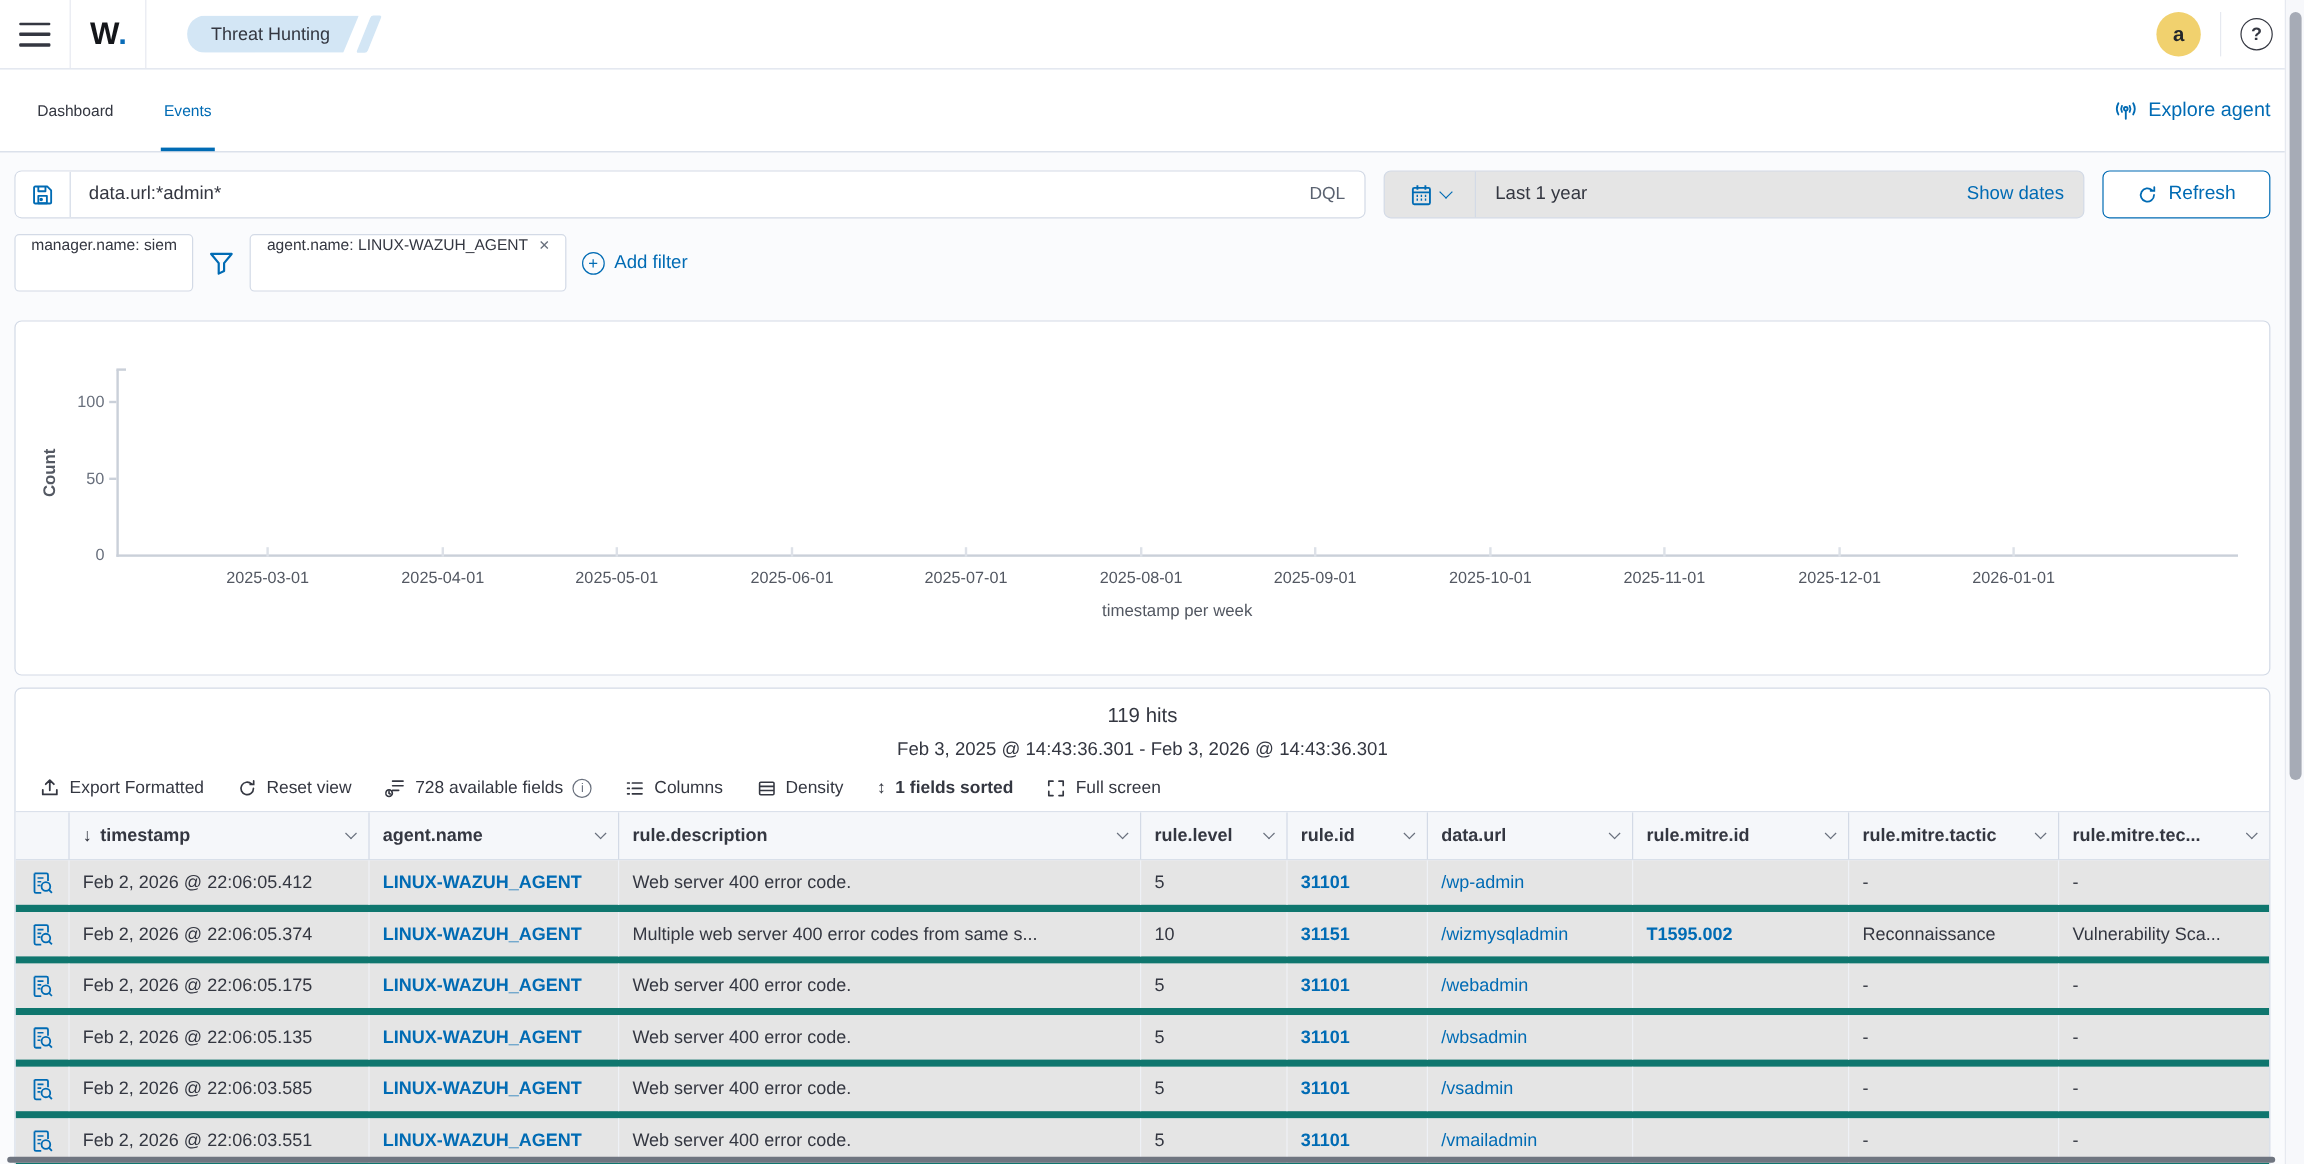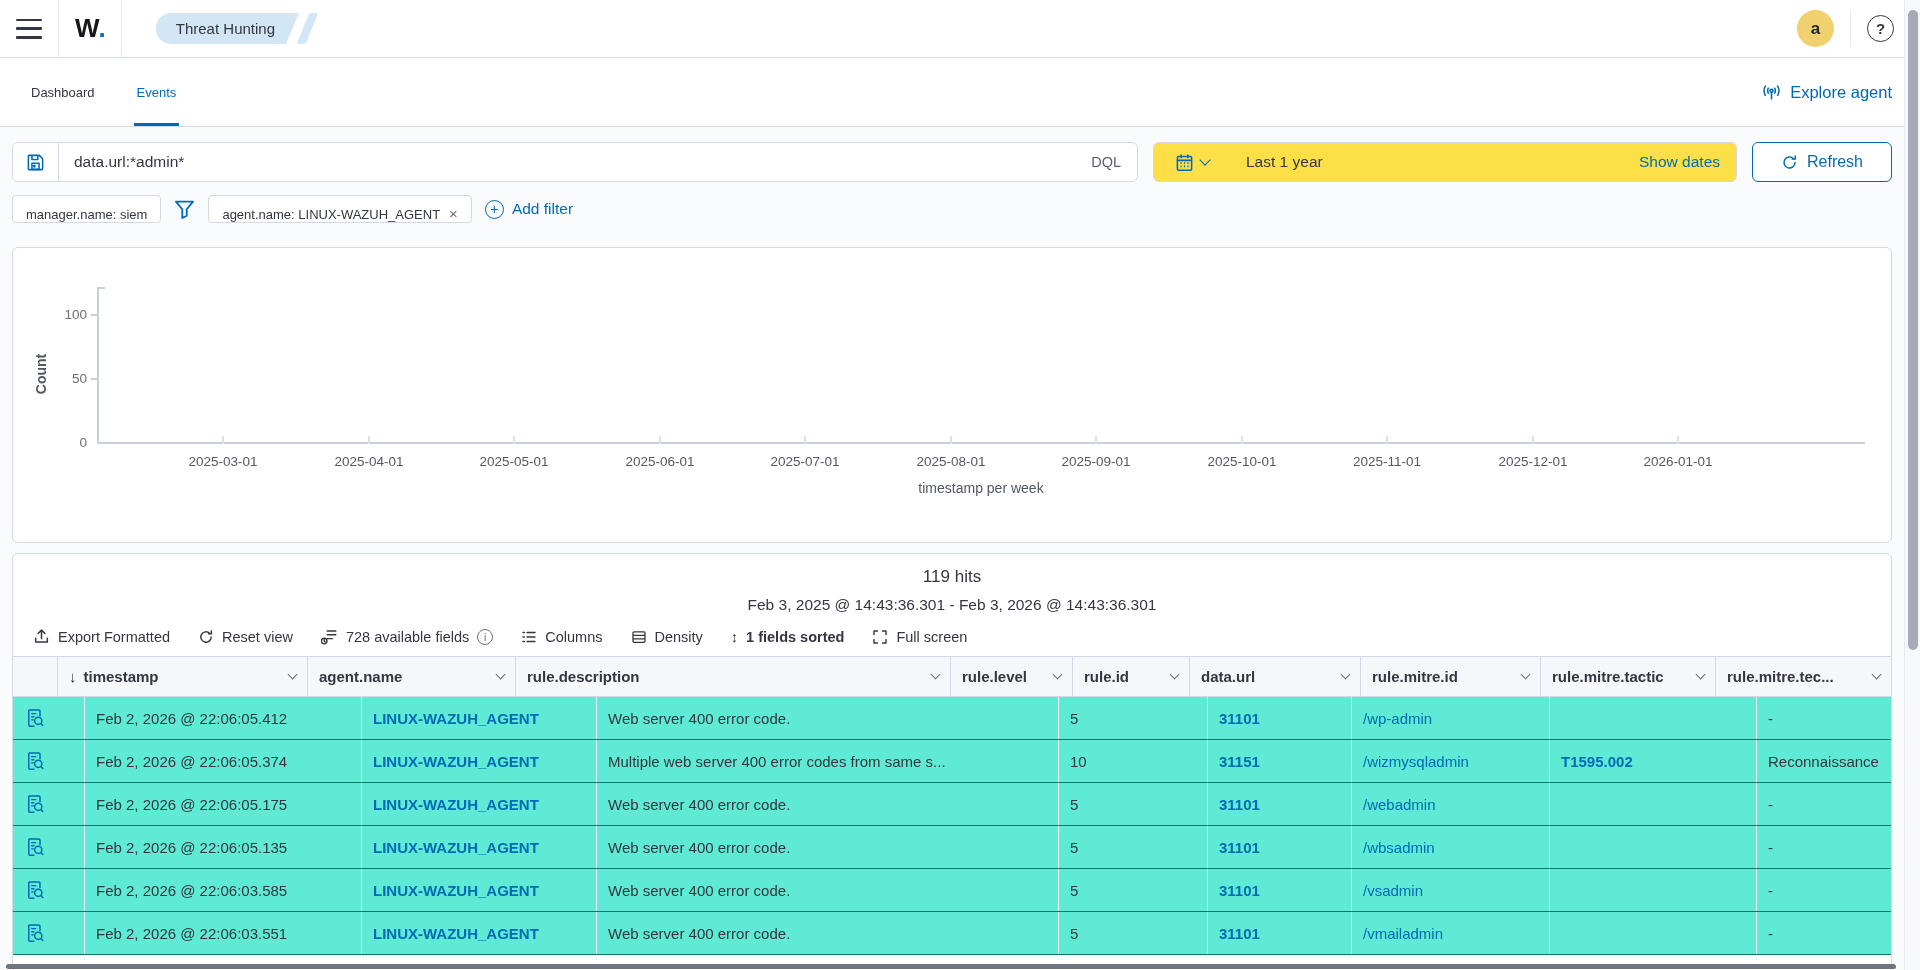--- a/index.html
+++ b/index.html
@@ -42,36 +42,36 @@
   
   .querybar { display:flex; align-items:center; margin:15px 28px 0 12px; height:40px; gap:15px; }
   .search-group { flex:1; display:flex; align-items:center; height:40px;
                   background:#fff; border:1px solid #d3dae6; border-radius:6px; overflow:hidden; }
   .save-addon { width:46px; height:100%; display:flex; align-items:center; justify-content:center;
                 border-right:1px solid #d3dae6; background:#fff; cursor:pointer; border-top:none; border-bottom:none; border-left:none; }
   .query-input { flex:1; border:none; outline:none; background:transparent;
                  font-family:inherit; font-size:15.5px; color:#343741; padding:0 15px; }
   .dql { padding:0 16px; font-size:14.5px; color:#5a6270; cursor:pointer; background:none; border:none; }
   .date-group { width:584px; display:flex; align-items:center; height:40px;
-                background:#fde047; border:1px solid #d3dae6; border-radius:6px; }
+                background:#e5e5e5; border:1px solid #d3dae6; border-radius:6px; }
   .cal-addon { width:76px; height:100%; display:flex; align-items:center; justify-content:center;
                gap:7px; border-right:1px solid #d3dae6; background:none; cursor:pointer;
                border-top:none; border-bottom:none; border-left:none; }
   .chev { width:8px; height:8px; border-right:1.8px solid #69707d; border-bottom:1.8px solid #69707d;
           display:inline-block; transform:rotate(45deg); margin-top:-4px; }
   .chev.blue { border-color:#006bb4; }
   .range-text { flex:1; font-size:15.5px; padding:0 16px; color:#343741; cursor:pointer; text-align:left; background:none; border:none; font-family:inherit; }
   .show-dates { color:#006bb4; font-size:15.5px; padding-right:16px; cursor:pointer; background:none; border:none; font-family:inherit; }
   .refresh-btn { width:140px; height:40px; background:#fff; border:1px solid #006bb4; border-radius:6px;
                  color:#006bb4; font-size:16px; display:flex; align-items:center; justify-content:center;
                  gap:9px; cursor:pointer; font-family:inherit; }
   
   .filterbar { display:flex; align-items:center; margin:13px 28px 0 12px; gap:13px; }
-  .pill { background:#fff; border:1px solid #d3dae6; border-radius:4px; height:28px;
-          display:flex; align-items:flex-end; padding:0 13px; font-size:13px; color:#343741; cursor:pointer; }
+  .pill { background:#fff; border:1px solid #d3dae6; border-radius:4px; height:48px;
+          display:flex; align-items:flex-start; padding:0 13px; font-size:13px; color:#343741; cursor:pointer; }
   .pill .close { margin-left:9px; color:#69707d; font-size:15px; cursor:pointer; background:none; border:none; }
   .funnel-btn { background:none; border:none; cursor:pointer; display:flex; }
   .add-filter { display:flex; align-items:center; gap:8px; color:#006bb4;
                 font-size:15.5px; cursor:pointer; background:none; border:none; font-family:inherit; }
   .plus-circle { width:19px; height:19px; border:1.6px solid #006bb4; border-radius:50%;
                  display:flex; align-items:center; justify-content:center; font-size:14px; line-height:1; }
   
   .panel { background:#fff; border:1px solid #d3dae6; border-radius:6px; margin:0 28px 0 12px; }
   .chart-panel { margin-top:24px; height:296px; position:relative; }
   .plot { position:absolute; left:84px; top:40px; width:1768px; height:156px;
@@ -101,21 +101,21 @@
                  font-size:10.5px; color:#69707d; display:inline-flex; align-items:center;
                  justify-content:center; font-style:normal; }
   
   .grid { border-top:1px solid #d3dae6; }
   .ghead { display:flex; height:40px; background:#f5f7fa; border-bottom:1px solid #d3dae6; }
   .th { display:flex; align-items:center; gap:7px; padding:0 11px; font-size:15px;
         font-weight:700; color:#343741; border-left:1px solid #d3dae6; overflow:hidden; white-space:nowrap; }
   .th:first-child { border-left:none; }
   .th .chev { margin-left:auto; width:7px; height:7px; cursor:pointer; flex:none; }
   .sort-arrow { font-size:15px; color:#343741; }
-  .grow { display:flex; height:43px; border-bottom:1px solid #0f766e; background:#5eead4;gap:27px; }
+  .grow { display:flex; height:43px; border-bottom:6px solid #0f766e; background:#e5e5e5; }
   .td { display:flex; align-items:center; padding:0 11px; font-size:15px; color:#343741;
         border-left:1px solid #eef1f6; overflow:hidden; white-space:nowrap; }
   .td:first-child { border-left:none; justify-content:center; }
   .c0{width:44px;flex:none} .c1{width:250px;flex:none} .c2{width:208px;flex:none}
   .c3{width:435px;flex:none} .c4{width:122px;flex:none} .c5{width:117px;flex:none}
   .c6{width:171px;flex:none} .c7{width:180px;flex:none} .c8{width:175px;flex:none}
   .c9{flex:1}
   .link { color:#006bb4; cursor:pointer; }
   .link.bold { font-weight:700; }
   .inspect-btn { background:none; border:none; cursor:pointer; display:flex; }

